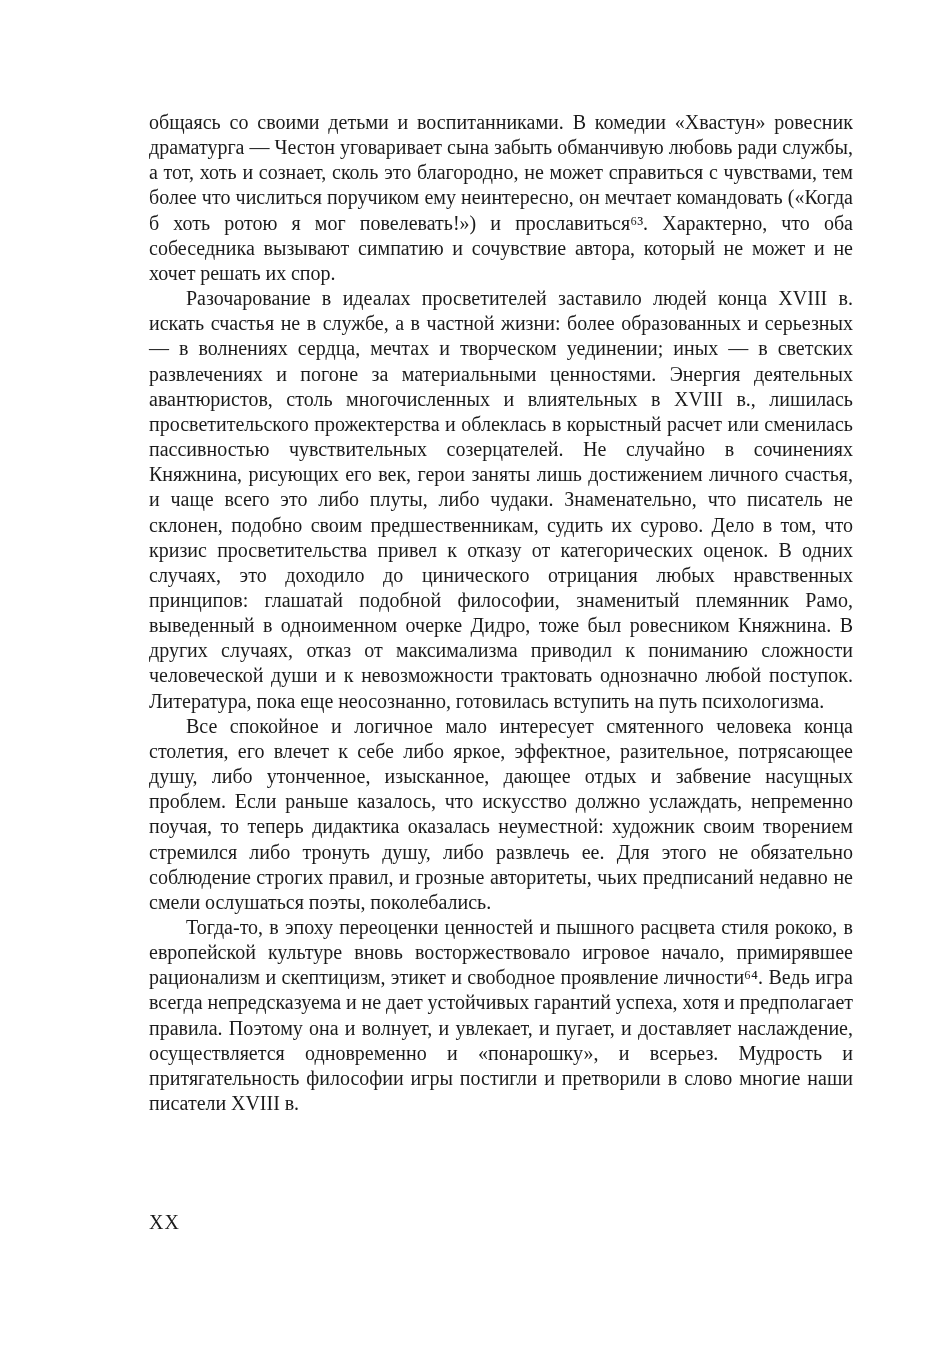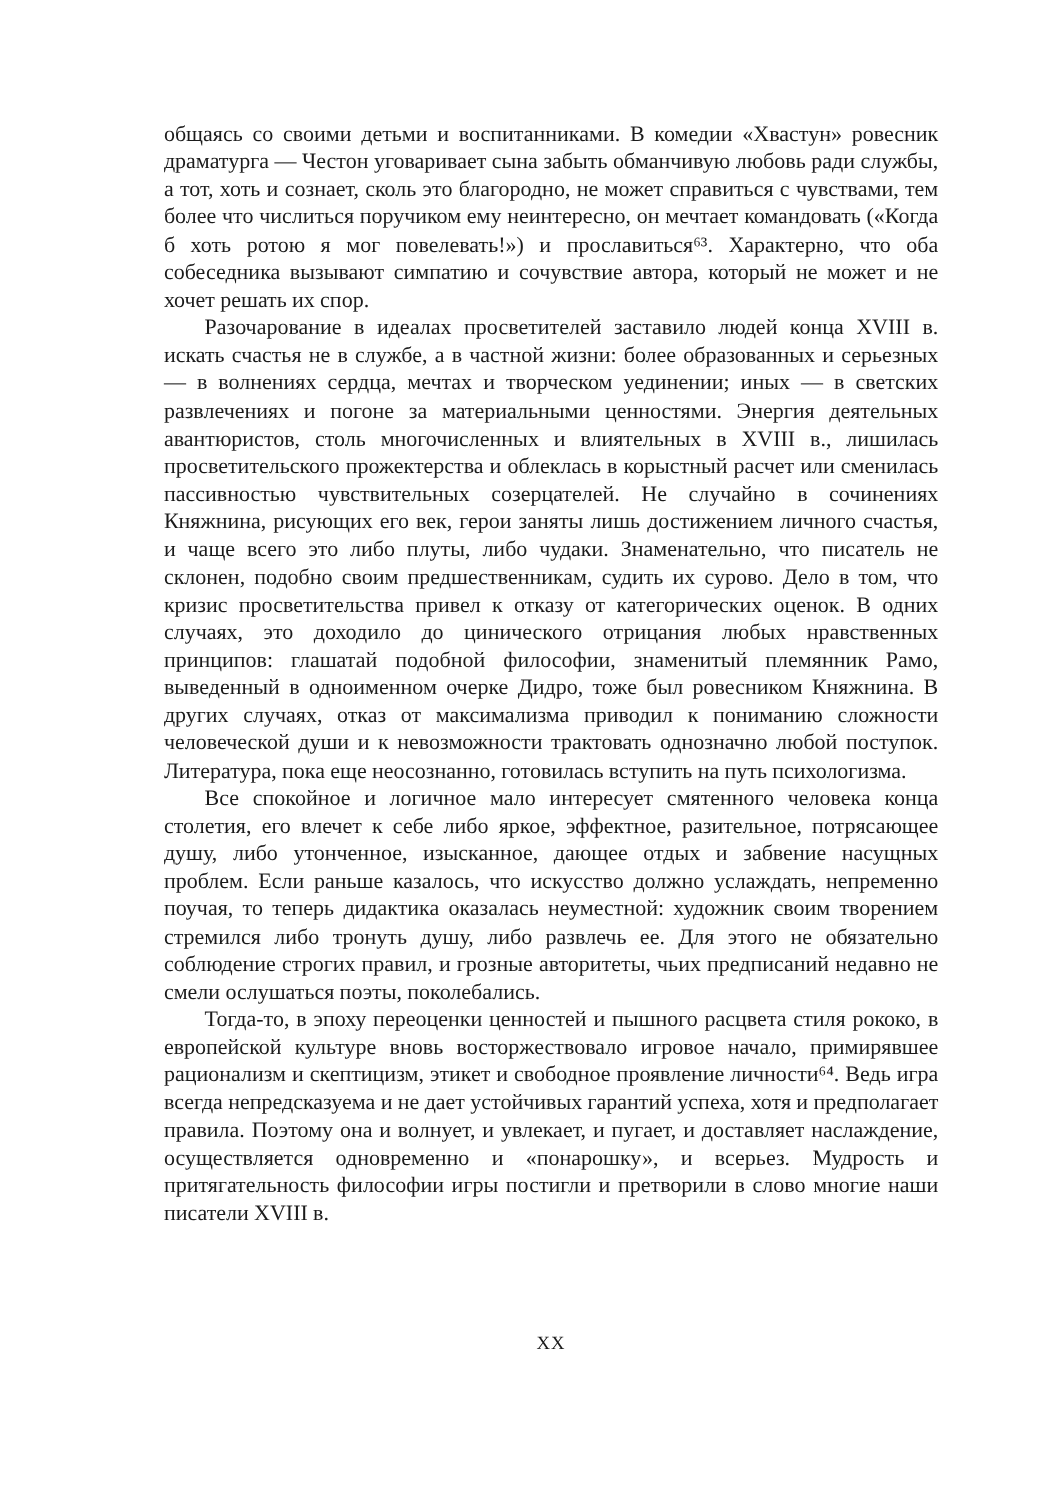--- a/index.html
+++ b/index.html
@@ -38,22 +38,21 @@
     text-indent: 37px;
   }
   .para.first {
     text-indent: 0;
   }
   .page-number {
     position: absolute;
     left: 149px;
     top: 1211px;
     width: 704px;
-    text-align: center;
-    font-size: 17px;
+    font-size: 20px;
     letter-spacing: 1px;
     color: #1b1b1b;
   }
 </style>
 </head>
 <body>
 
 <div class="page">
   <div class="text-block">
     <p class="para first">общаясь со своими детьми и воспитанниками. В комедии «Хвастун» ровесник драматурга — Честон уговаривает сына забыть обманчивую любовь ради службы, а тот, хоть и сознает, сколь это благородно, не может справиться с чувствами, тем более что числиться поручиком ему неинтересно, он мечтает командовать («Когда б хоть ротою я мог повелевать!») и прославиться⁶³. Характерно, что оба собеседника вызывают симпатию и сочувствие автора, который не может и не хочет решать их спор.</p>

